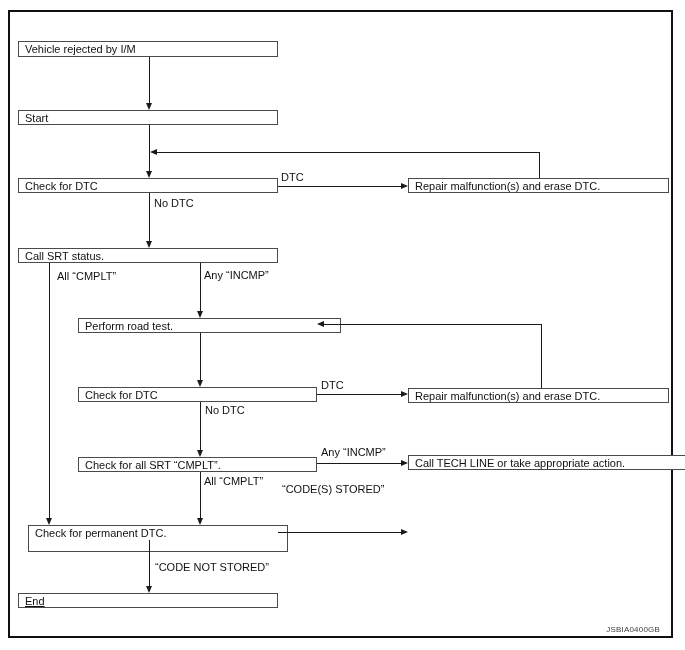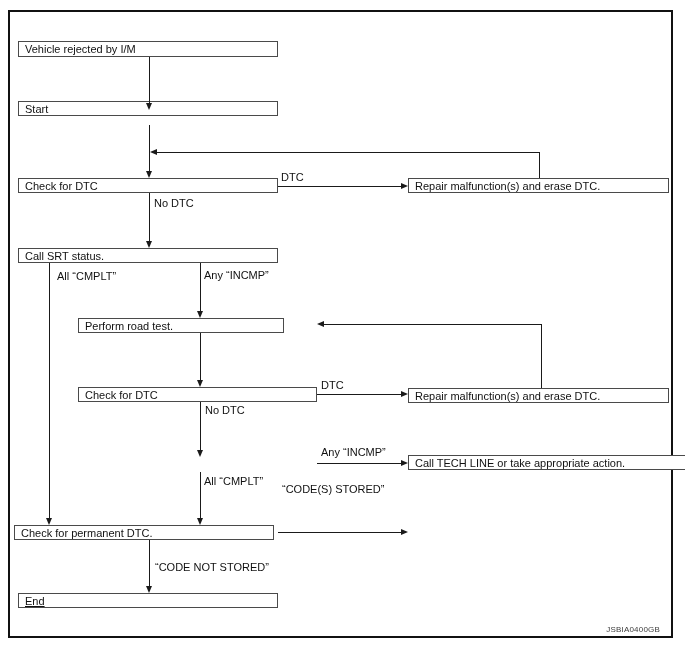--- a/index.html
+++ b/index.html
@@ -50,48 +50,49 @@
     position: absolute;
     left: 560px; top: 625px;
     width: 100px;
     text-align: right;
     font-size: 8px;
     color: #3c3c3c;
     letter-spacing: 0.2px;
   }
   
   #b-vehicle   { left: 18px;  top: 41px;  width: 260px; height: 16px; }
-  #b-start     { left: 18px;  top: 101px; width: 260px; height: 15px; }
+  #b-start     { left: 18px;  top: 110px; width: 260px; height: 15px; }
   #b-dtc1      { left: 18px;  top: 178px; width: 260px; height: 15px; }
   #b-repair1   { left: 408px; top: 178px; width: 261px; height: 15px; }
   #b-srt       { left: 18px;  top: 248px; width: 260px; height: 15px; }
-  #b-road      { left: 78px;  top: 318px; width: 206px; height: 15px; }
+  #b-road      { left: 78px;  top: 318px; width: 263px; height: 15px; }
   #b-dtc2      { left: 78px;  top: 387px; width: 239px; height: 15px; }
   #b-repair2   { left: 408px; top: 388px; width: 261px; height: 15px; }
   #b-allsrt    { left: 78px;  top: 457px; width: 239px; height: 15px; }
   #b-techline  { left: 408px; top: 455px; width: 293px; height: 15px; }
-  #b-perm      { left: 14px;  top: 525px; width: 260px; height: 15px; }
+  #b-perm      { left: 28px;  top: 525px; width: 260px; height: 27px; }
   #b-erase     { left: 408px; top: 525px; width: 261px; height: 15px; }
   #b-end       { left: 18px;  top: 593px; width: 260px; height: 15px; text-decoration: underline; }
 </style>
 </head>
 <body>
 
 <div class="canvas">
 
   <div class="frame"></div>
 
   <div class="box" id="b-vehicle">Vehicle rejected by I/M</div>
   <div class="box" id="b-start">Start</div>
   <div class="box" id="b-dtc1">Check for DTC</div>
   <div class="box" id="b-repair1">Repair malfunction(s) and erase DTC.</div>
   <div class="box" id="b-srt">Call SRT status.</div>
   <div class="box" id="b-road">Perform road test.</div>
   <div class="box" id="b-dtc2">Check for DTC</div>
   <div class="box" id="b-repair2">Repair malfunction(s) and erase DTC.</div>
+  <div class="box" id="b-allsrt">Check for all SRT “CMPLT”.</div>
   <div class="box" id="b-techline">Call TECH LINE or take appropriate action.</div>
   <div class="box" id="b-perm">Check for permanent DTC.</div>
   <div class="box" id="b-end">End</div>
 
   <div class="vline" style="left:149px; top:57px;  height:47px;"></div>
   <div class="arr arr-down" style="left:146px; top:103px;"></div>
 
   <div class="vline" style="left:149px; top:125px; height:46px;"></div>
   <div class="arr arr-down" style="left:146px; top:171px;"></div>
 

